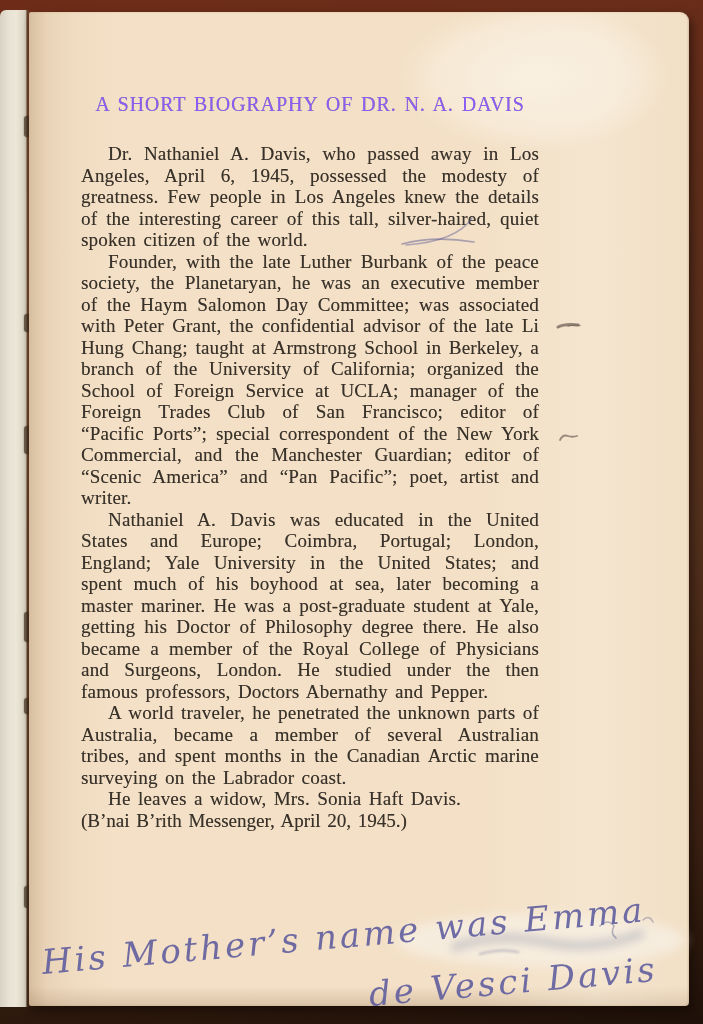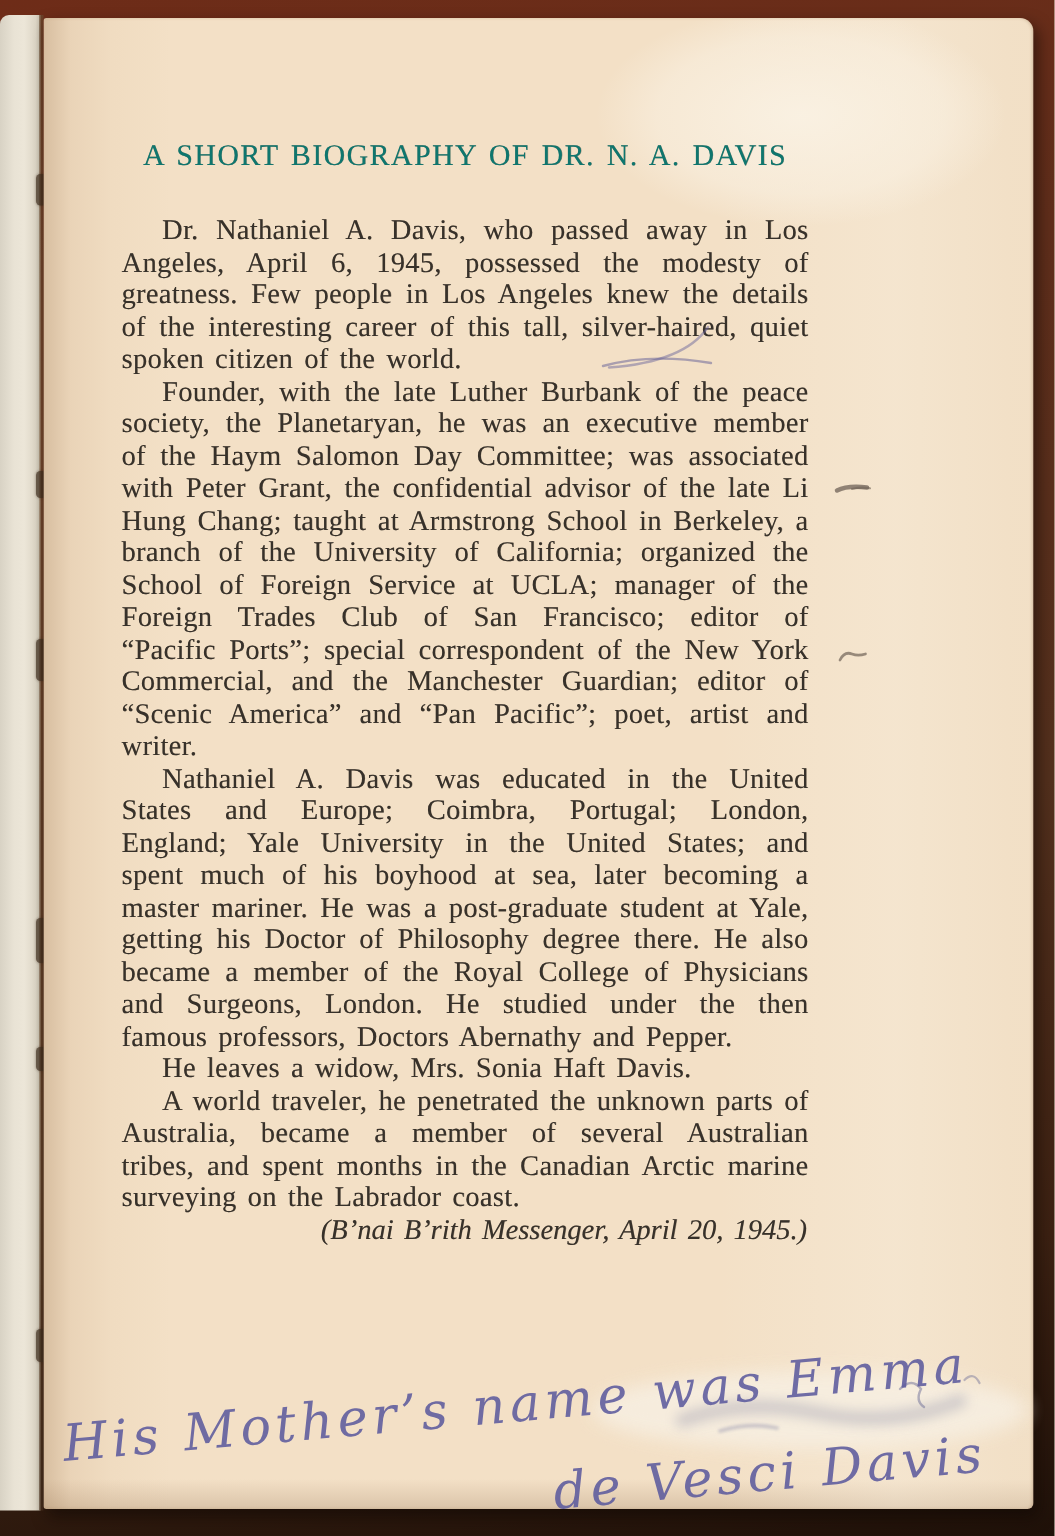--- a/index.html
+++ b/index.html
@@ -70,39 +70,37 @@
     color: #37312a;
     text-shadow: .2px .2px .3px rgba(55,44,32,.45);
   }
   .doc-title {
     margin: 0 0 27px 0;
     font-size: 20px;
     font-weight: normal;
     letter-spacing: .9px;
     word-spacing: 2px;
     text-align: center;
-    color: #0f766e;
+    color: #8b5cf6;
     white-space: nowrap;
   }
   .content p {
     margin: 0;
     font-size: 19px;
     line-height: 21.5px;
     text-align: justify;
     text-indent: 27px;
     word-spacing: 2.4px;
     letter-spacing: .2px;
   }
   .attribution {
     font-size: 19px;
     line-height: 21.5px;
     word-spacing: 2px;
-    text-align: right;
     padding-right: 1px;
-    font-style: italic;
   }
 
   
   .mark-svg { position: absolute; overflow: visible; }
 
   .handwriting-text {
     font-family: "DejaVu Serif", serif;
     font-style: italic;
     font-size: 34px;
     letter-spacing: 3px;
@@ -123,22 +121,22 @@
 <div class="stitch" style="top:698px;height:16px;"></div>
 <div class="stitch" style="top:886px;height:22px;"></div>
 
 <div class="page"></div>
 
 <div class="content">
   <h1 class="doc-title">A SHORT BIOGRAPHY OF DR. N. A. DAVIS</h1>
   <p>Dr. Nathaniel A. Davis, who passed away in Los Angeles, April 6, 1945, possessed the modesty of greatness.  Few people in Los Angeles knew the details of the interesting career of this tall, silver-haired, quiet spoken citizen of the world.</p>
   <p>Founder, with the late Luther Burbank of the peace society, the Planetaryan, he was an executive member of the Haym Salomon Day Committee; was associated with Peter Grant, the confidential advisor of the late Li Hung Chang; taught at Armstrong School in Berkeley, a branch of the University of California; organized the School of Foreign Service at UCLA; manager of the Foreign Trades Club of San Francisco; editor of “Pacific Ports”; special correspondent of the New York Commercial, and the Manchester Guardian; editor of “Scenic America” and “Pan Pacific”; poet, artist and writer.</p>
   <p>Nathaniel A. Davis was educated in the United States and Europe; Coimbra, Portugal; London, England; Yale University in the United States; and spent much of his boyhood at sea, later becoming a master mariner.  He was a post-graduate student at Yale, getting his Doctor of Philosophy degree there.  He also became a member of the Royal College of Physicians and Surgeons, London. He studied under the then famous professors, Doctors Abernathy and Pepper.</p>
+  <p>A world traveler, he penetrated the unknown parts of Australia, became a member of several Australian tribes, and spent months in the Canadian Arctic marine surveying on the Labrador coast.</p>
   <p>He leaves a widow, Mrs. Sonia Haft Davis.</p>
-  <p>A world traveler, he penetrated the unknown parts of Australia, became a member of several Australian tribes, and spent months in the Canadian Arctic marine surveying on the Labrador coast.</p>
   <div class="attribution">(B’nai B’rith Messenger, April 20, 1945.)</div>
 </div>
 
 <svg class="mark-svg" style="left:392px;top:212px;width:95px;height:50px;" viewBox="0 0 95 50">
   <path d="M80,6 C72,18 55,30 14,33" fill="none" stroke="rgba(95,92,150,.45)" stroke-width="1.6" stroke-linecap="round"></path>
   <path d="M10,32 C32,26 58,26 82,30" fill="none" stroke="rgba(95,92,150,.5)" stroke-width="1.6" stroke-linecap="round"></path>
 </svg>
 
 <svg class="mark-svg" style="left:556px;top:320px;width:26px;height:14px;" viewBox="0 0 26 14">
   <path d="M2,7 Q9,3.5 22,5" fill="none" stroke="#6f6257" stroke-width="3" stroke-linecap="round" opacity=".75"></path>

